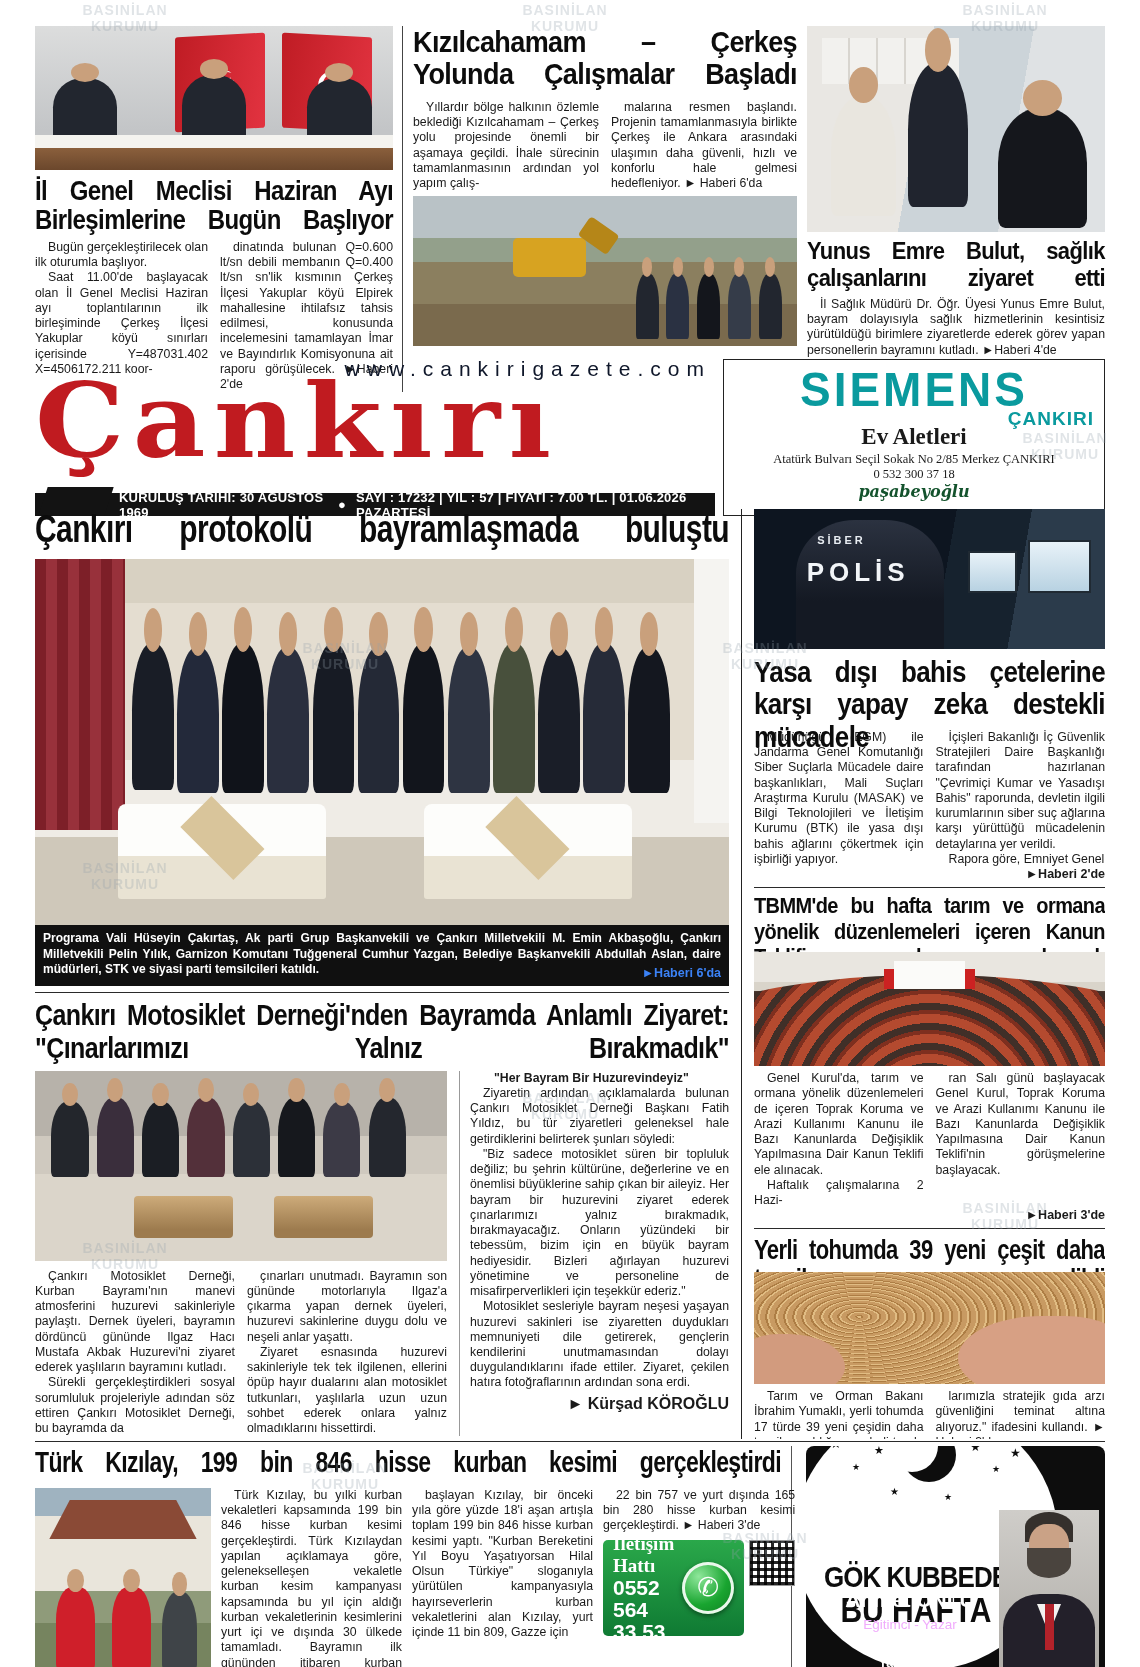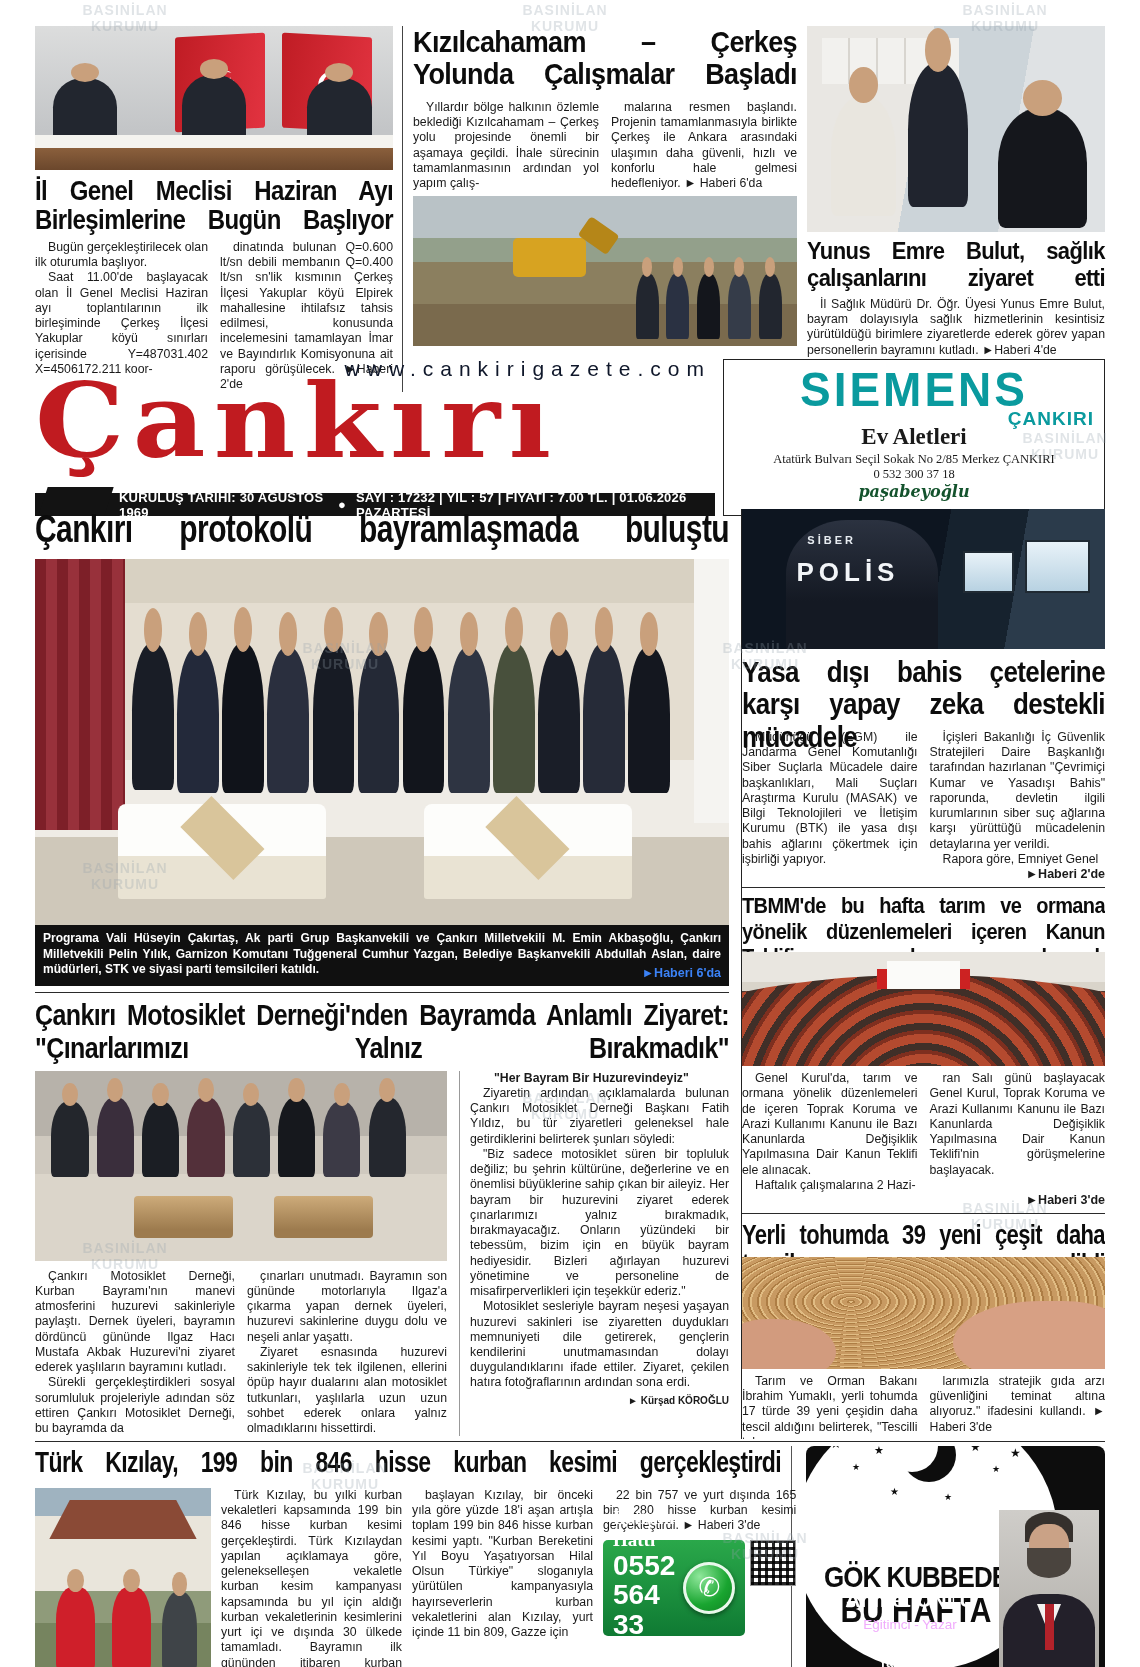--- a/index.html
+++ b/index.html
@@ -108,38 +108,38 @@
   .siemens { border:1.5px solid #222; padding:6px 10px 14px; text-align:center; position:relative; }
   .siemens .brand { color:#0a9a9e; font-weight:bold; font-size:46px; letter-spacing:3px; line-height:1; transform:scaleY(1.05); }
   .siemens .city { color:#0a9a9e; font-weight:bold; font-size:19px; text-align:right; letter-spacing:1px; margin-top:-4px; }
   .siemens .line { font-size:23px; font-weight:bold; font-family:"Liberation Serif", serif; margin-top:-6px; }
   .siemens .addr { font-size:12.5px; font-family:"Liberation Serif", serif; margin-top:2px; }
   .siemens .phone { font-size:12.5px; font-family:"Liberation Serif", serif; }
   .siemens .sig { color:#14532d; font-style:italic; font-weight:bold; font-size:16px; font-family:"DejaVu Serif", serif; }
   
   .row-main { display:flex; gap:0 12px; height:930px; margin-top:6px; }
   .main-left { width:694px; }
-  .main-right { flex:1; border-left:1.5px solid #222; padding-left:0; overflow:hidden; }
+  .main-right { flex:1; border-left:1.5px solid #222; padding-left:12px; overflow:hidden; }
   .cap { position:relative; background:#101010; color:#fff; font-size:12px; font-weight:bold;
          line-height:1.3; padding:6px 8px 8px; text-align:justify; }
   .cap .more { position:absolute; right:8px; bottom:5px; color:#3b82f6; }
-  .byline { font-weight:bold; font-size:10px; text-align:right; margin-top:4px; }
+  .byline { font-weight:bold; font-size:16px; text-align:right; margin-top:4px; }
   .moto-row { display:grid; grid-template-columns:412px 1fr; gap:0 12px; margin-top:4px; }
   .moto-colc { border-left:1px solid #999; padding-left:10px; }
   .moto-colc p:first-child { font-weight:bold; text-indent:24px; }
   
   .row-bottom { display:flex; gap:0 14px; margin-top:4px; height:232px; }
   .kizilay-block { width:757px; border-right:1px solid #555; padding-right:10px; }
   .kiz-row { display:grid; grid-template-columns:176px 181px 181px 1fr; gap:0 10px; margin-top:6px; height:182px; }
   .contact-row { display:flex; gap:5px; margin-top:6px; }
   .contact { flex:1; background:linear-gradient(#2aa84a,#0f7a33); border-radius:5px; color:#fff;
              padding:10px 10px; display:flex; align-items:center; gap:8px; height:96px; }
   .contact .txt { flex:1; }
   .contact .lbl { font-family:"Liberation Serif", serif; font-weight:bold; font-size:19px; }
-  .contact .ph1, .contact .ph2 { font-weight:bold; font-size:28px; line-height:1.05; }
+  .contact .ph1, .contact .ph2 { font-weight:bold; font-size:21px; line-height:1.05; }
   .wa { width:52px; height:52px; border-radius:50%; flex:0 0 auto;
         background:radial-gradient(circle at 32% 28%, #8fe79b, #19a530 55%, #0d7a20);
         display:flex; align-items:center; justify-content:center; color:#fff; font-size:26px;
         box-shadow:0 2px 5px rgba(0,0,0,.45), inset 0 0 0 3px #eaf7ec; }
   .qr { width:46px; height:46px; background-color:#fff; border:1px solid #999;
         background-image:repeating-linear-gradient(0deg, rgba(0,0,0,.85) 0 3px, transparent 3px 7px),
                          repeating-linear-gradient(90deg, rgba(0,0,0,.85) 0 3px, transparent 3px 7px); }
   
   .gok { position:relative; flex:1; background:#0d0d0d; border-radius:8px; overflow:hidden; }
   .gok .circle { position:absolute; left:-12px; top:-40px; width:264px; height:264px; border-radius:50%; background:#fff; }

